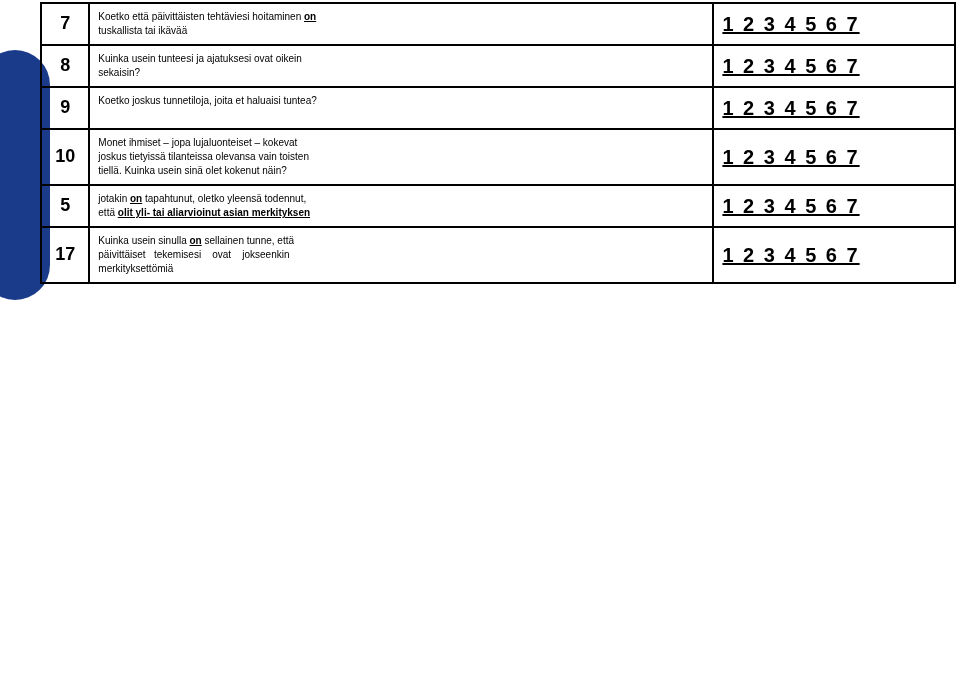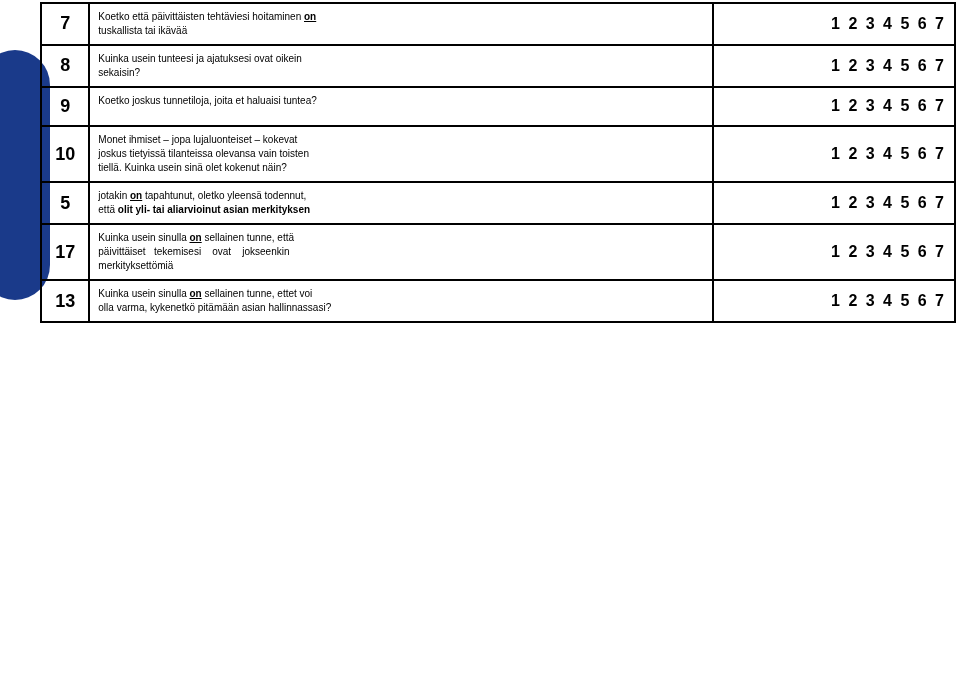--- a/index.html
+++ b/index.html
@@ -48,26 +48,27 @@
       font-weight: bold;
       width: 48px;
     }
 
     td.question-cell {
       text-align: justify;
       font-size: 10px;
     }
 
     td.rating-cell {
-      text-align: right;
+      text-align: left;
       vertical-align: middle;
-      font-size: 16px;
+      font-size: 20px;
       letter-spacing: 2px;
       white-space: nowrap;
       font-weight: bold;
+      text-decoration: underline;
     }
 
     .page-wrapper {
       position: relative;
       width: 960px;
       min-height: 674px;
     }
 
     .decoration-circle {
       position: absolute;
@@ -114,29 +115,24 @@
             <td class="question-cell">Koetko joskus tunnetiloja, joita et haluaisi tuntea?</td>
             <td class="rating-cell">1  2  3  4  5  6  7</td>
           </tr>
           <tr>
             <td class="num-cell">10</td>
             <td class="question-cell">Monet ihmiset – jopa lujaluonteiset – kokevat<br>joskus tietyissä tilanteissa olevansa vain toisten<br>tiellä. Kuinka usein sinä olet kokenut näin?</td>
             <td class="rating-cell">1  2  3  4  5  6  7</td>
           </tr>
           <tr>
             <td class="num-cell">5</td>
-            <td class="question-cell">jotakin <span style="font-weight:bold;text-decoration:underline;">on</span> tapahtunut, oletko yleensä todennut,<br>että <span style="font-weight:bold;">olit yli- tai aliarvioinut asian merkityksen</span></td>
+            <td class="question-cell">jotakin <span style="font-weight:bold;text-decoration:underline;">on</span> tapahtunut, oletko yleensä todennut,<br>että <span style="font-weight:bold;text-decoration:underline;">olit yli- tai aliarvioinut asian merkityksen</span></td>
             <td class="rating-cell">1  2  3  4  5  6  7</td>
           </tr>
           <tr>
             <td class="num-cell">17</td>
             <td class="question-cell">Kuinka usein sinulla <span style="font-weight:bold;text-decoration:underline;">on</span> sellainen tunne, että<br>päivittäiset&nbsp;&nbsp;&nbsp;tekemisesi&nbsp;&nbsp;&nbsp;&nbsp;ovat&nbsp;&nbsp;&nbsp;&nbsp;jokseenkin<br>merkityksettömiä</td>
-            <td class="rating-cell">1  2  3  4  5  6  7</td>
-          </tr>
-          <tr>
-            <td class="num-cell">13</td>
-            <td class="question-cell">Kuinka usein sinulla <span style="font-weight:bold;text-decoration:underline;">on</span> sellainen tunne, ettet voi<br>olla varma, kykenetkö pitämään asian hallinnassasi?</td>
             <td class="rating-cell">1  2  3  4  5  6  7</td>
           </tr>
         </tbody>
     </table>
   </div>
 </div>
 
 </body></html>

